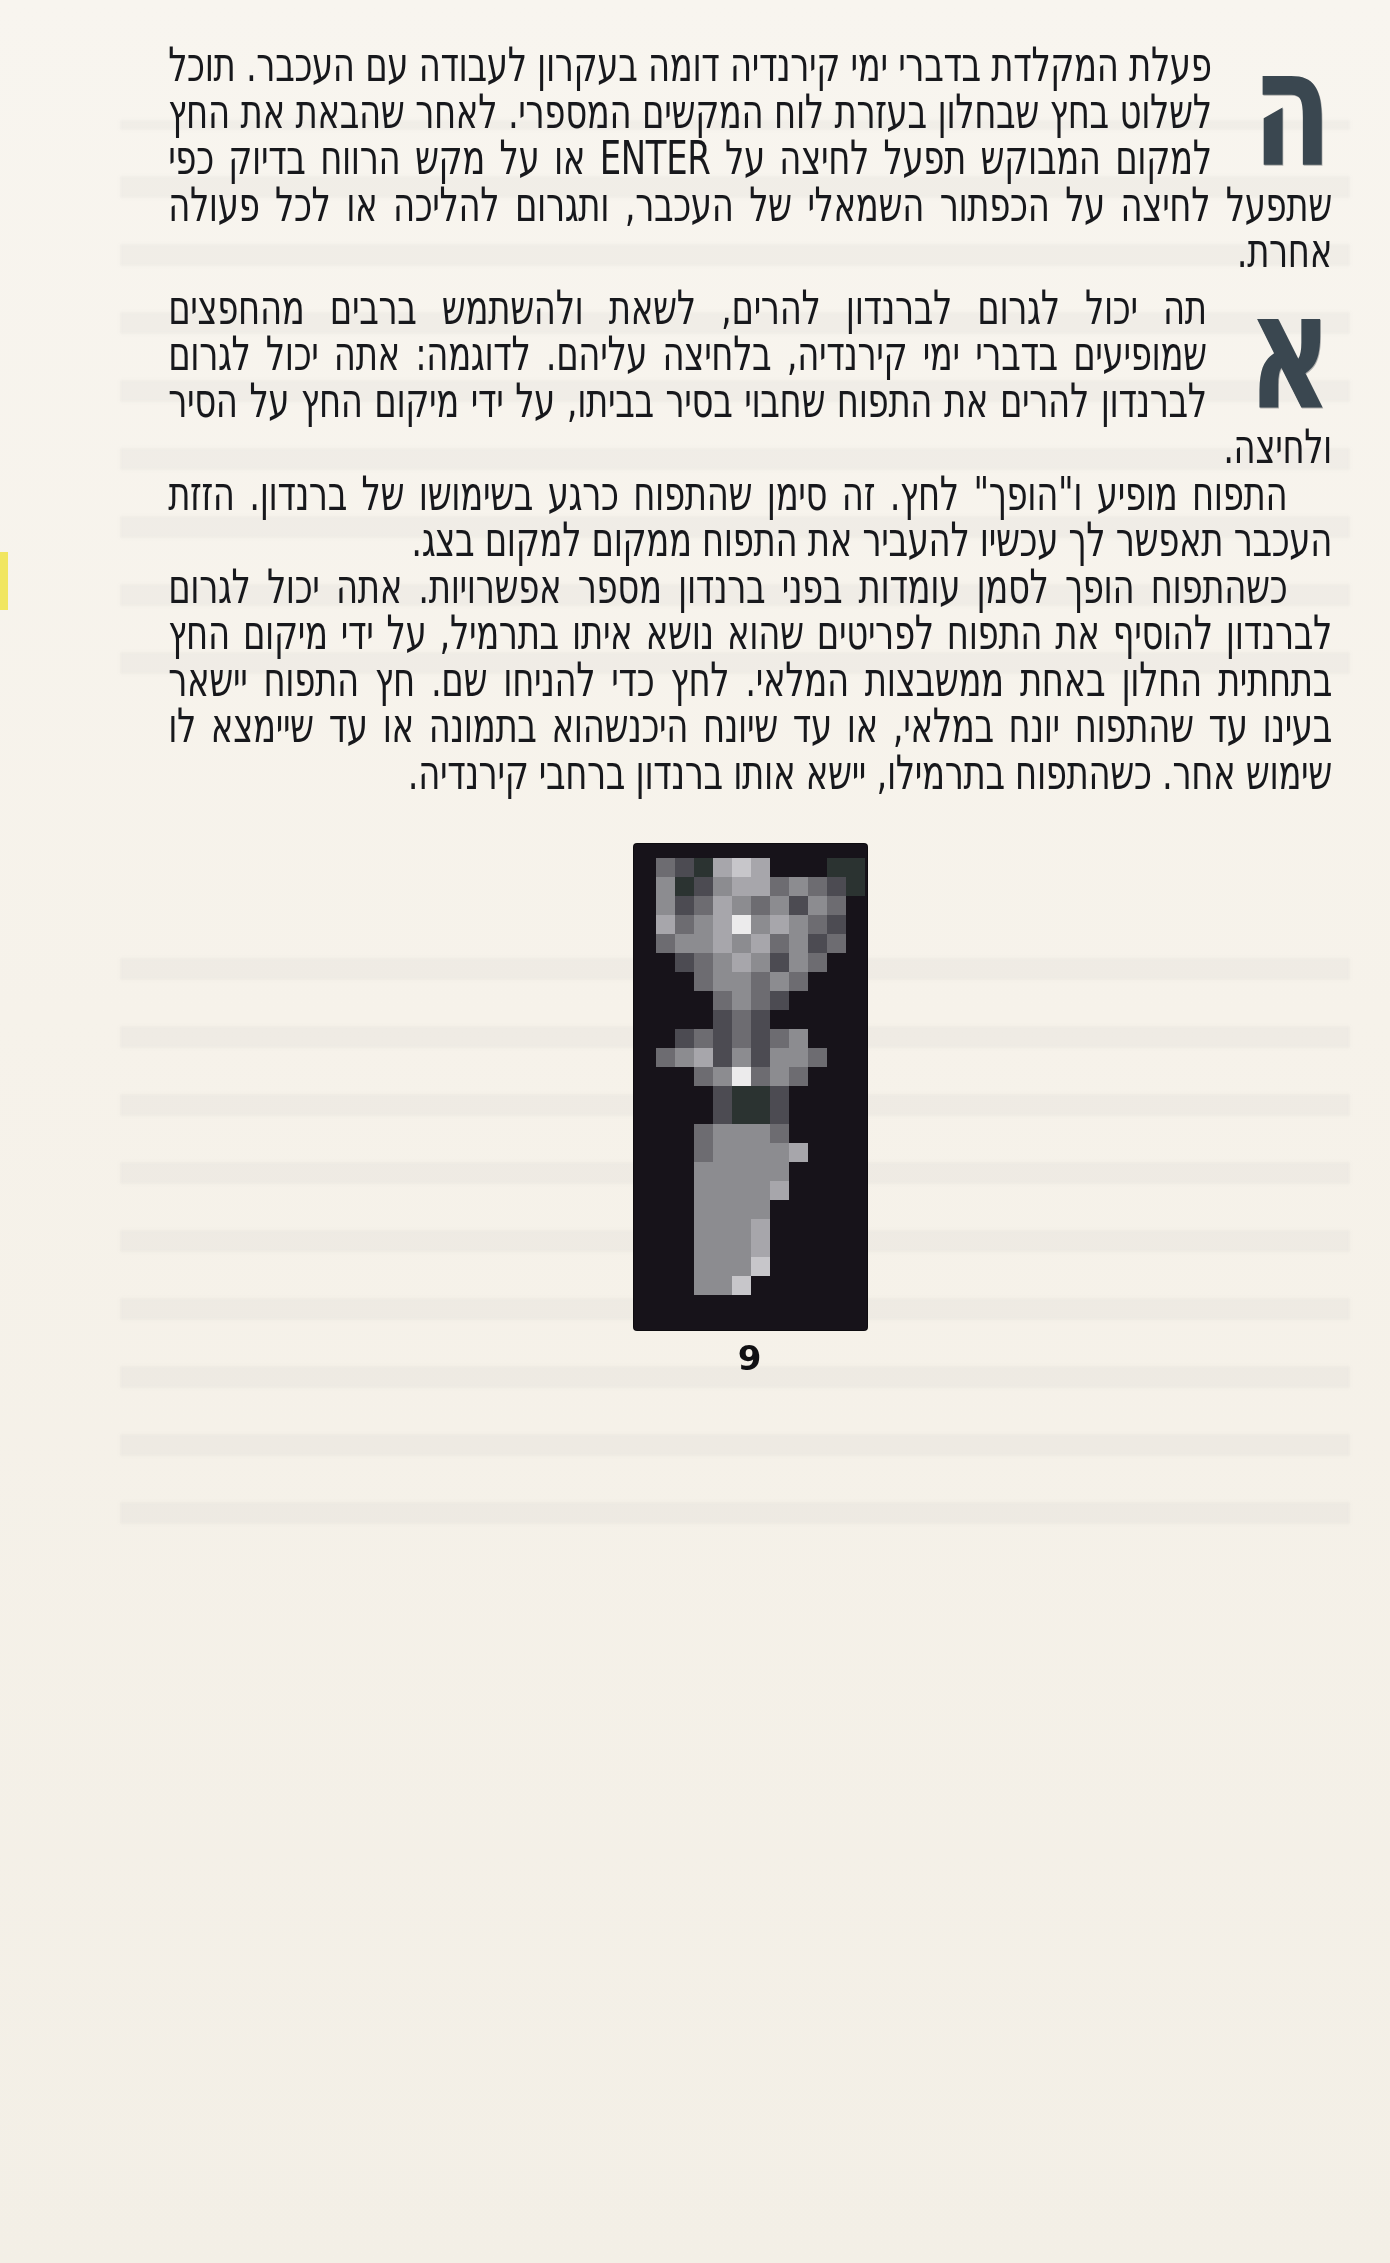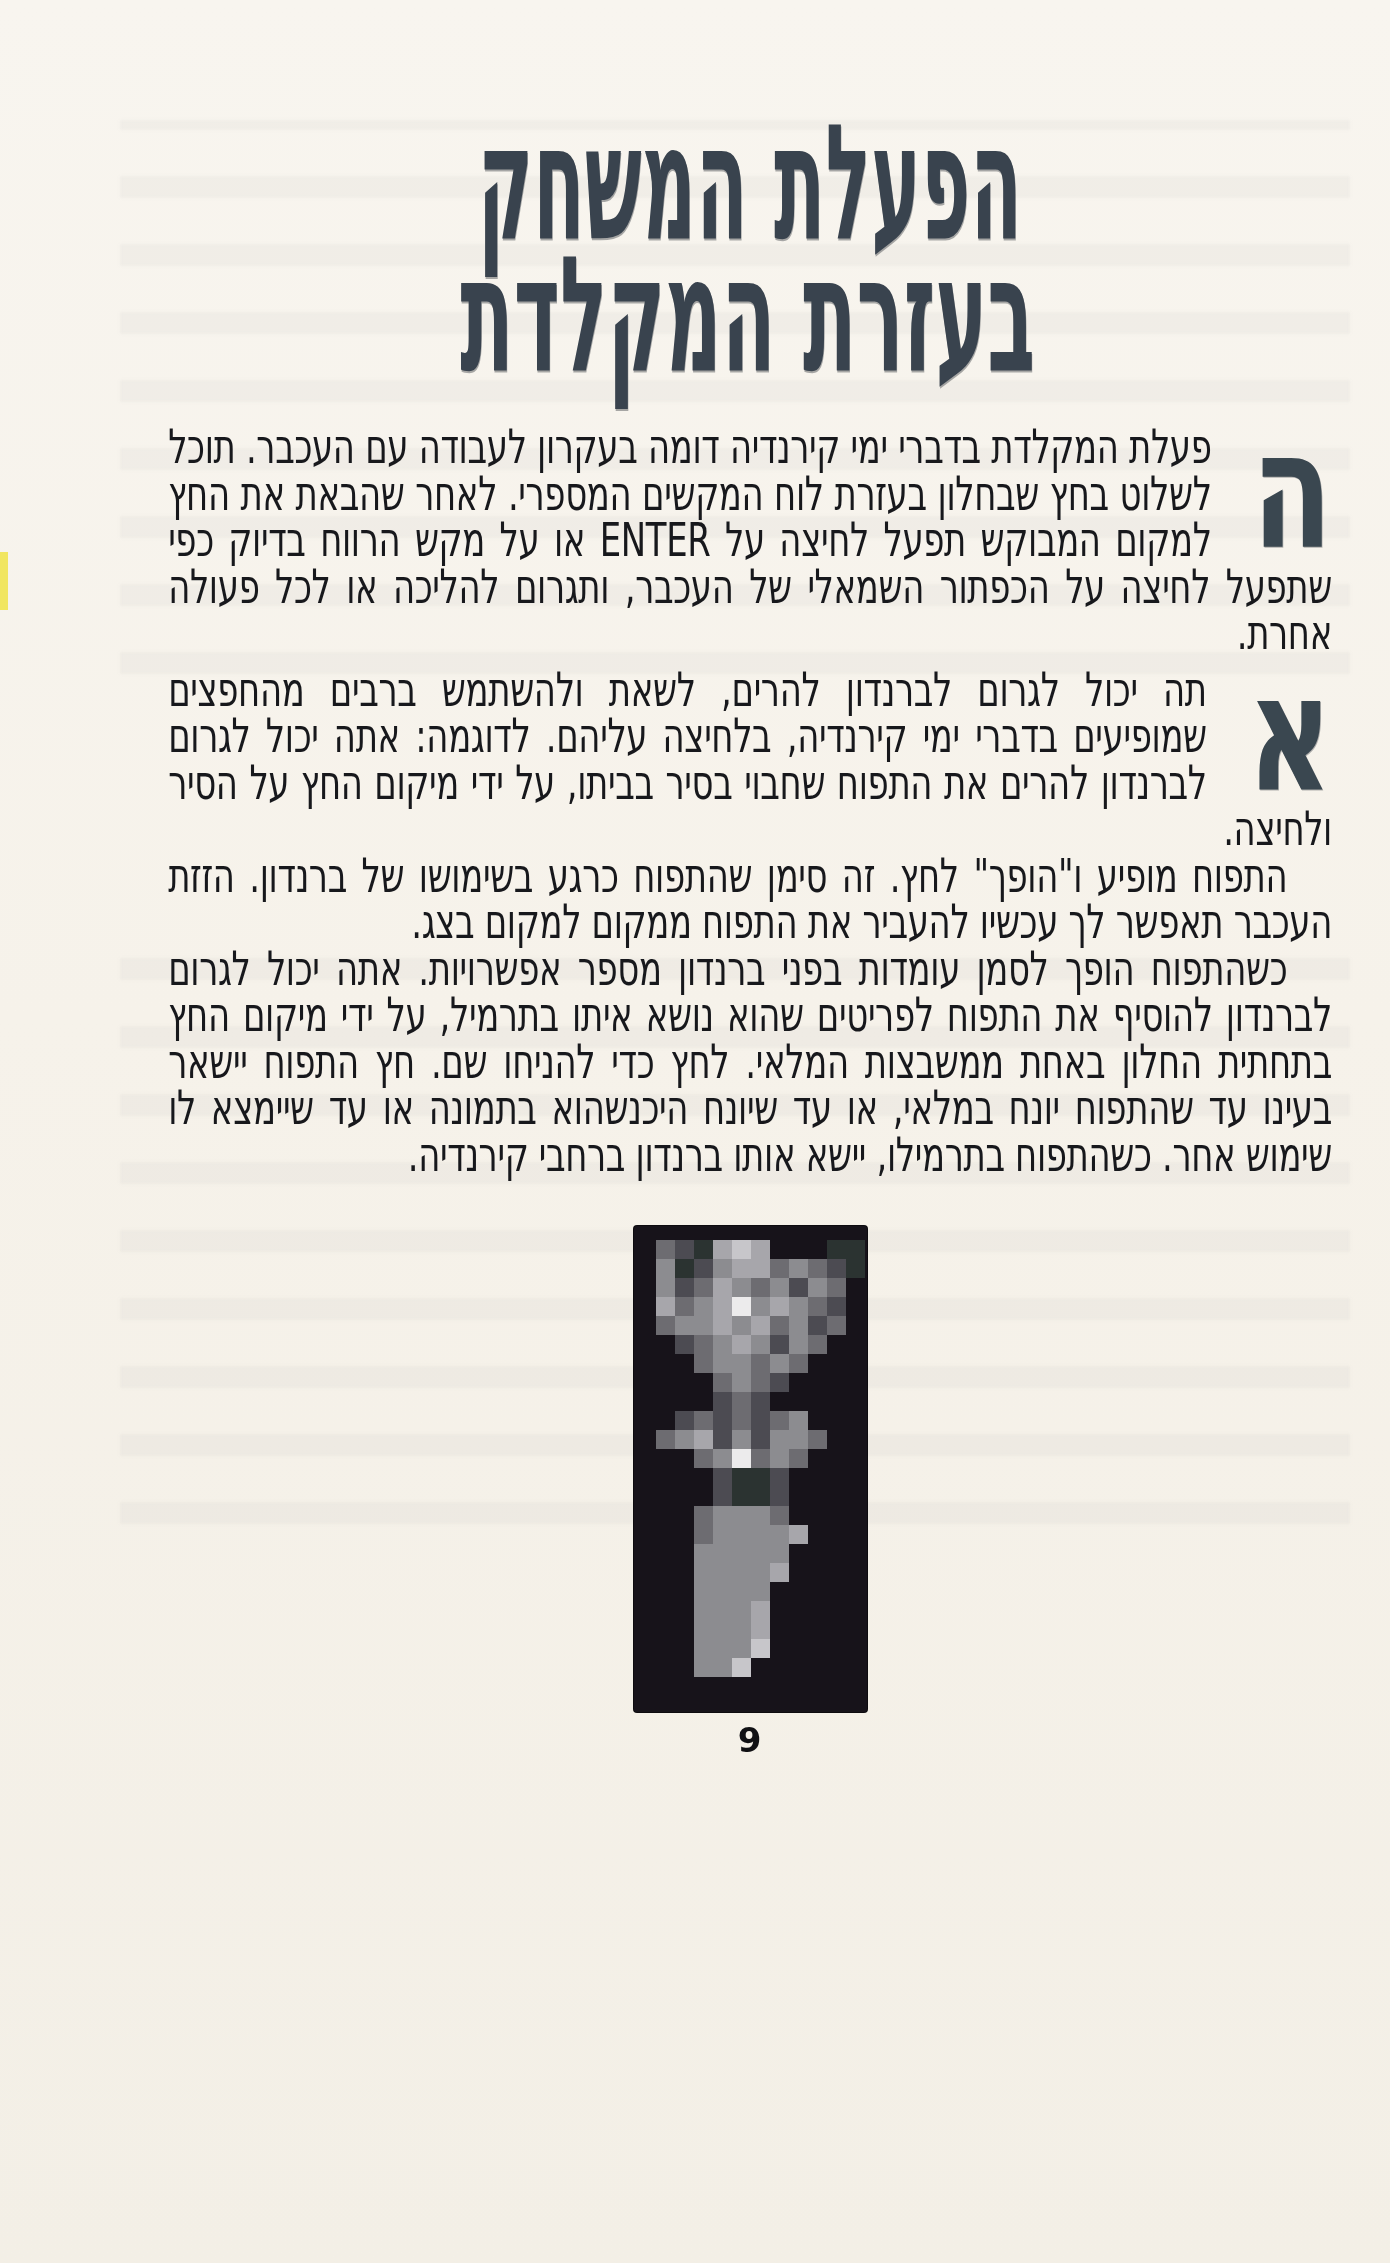--- a/index.html
+++ b/index.html
@@ -69,24 +69,20 @@
 </style>
 </head>
 <body>
 
 <div class="bleed bleed-top"></div>
 <div class="bleed bleed-mid"></div>
 <div class="edge-mark"></div>
 
 <div class="content">
 
-  <div class="heading">
-    <div class="h-line sx47">הפעלת המשחק</div>
-    <div class="h-line sx49">בעזרת המקלדת</div>
-  </div>
 
   <div class="body-block">
     <p class="body-p p-first">
       <span class="dropcap">ה</span><span>פעלת המקלדת בדברי ימי קירנדיה דומה בעקרון לעבודה עם העכבר. תוכל לשלוט בחץ שבחלון בעזרת לוח המקשים המספרי. לאחר שהבאת את החץ למקום המבוקש תפעל לחיצה על ENTER או על מקש הרווח בדיוק כפי שתפעל לחיצה על הכפתור השמאלי של העכבר, ותגרום להליכה או לכל פעולה אחרת.</span>
     </p>
   </div>
 
 
   <div class="body-block">
     <p class="body-p sec2-first">

